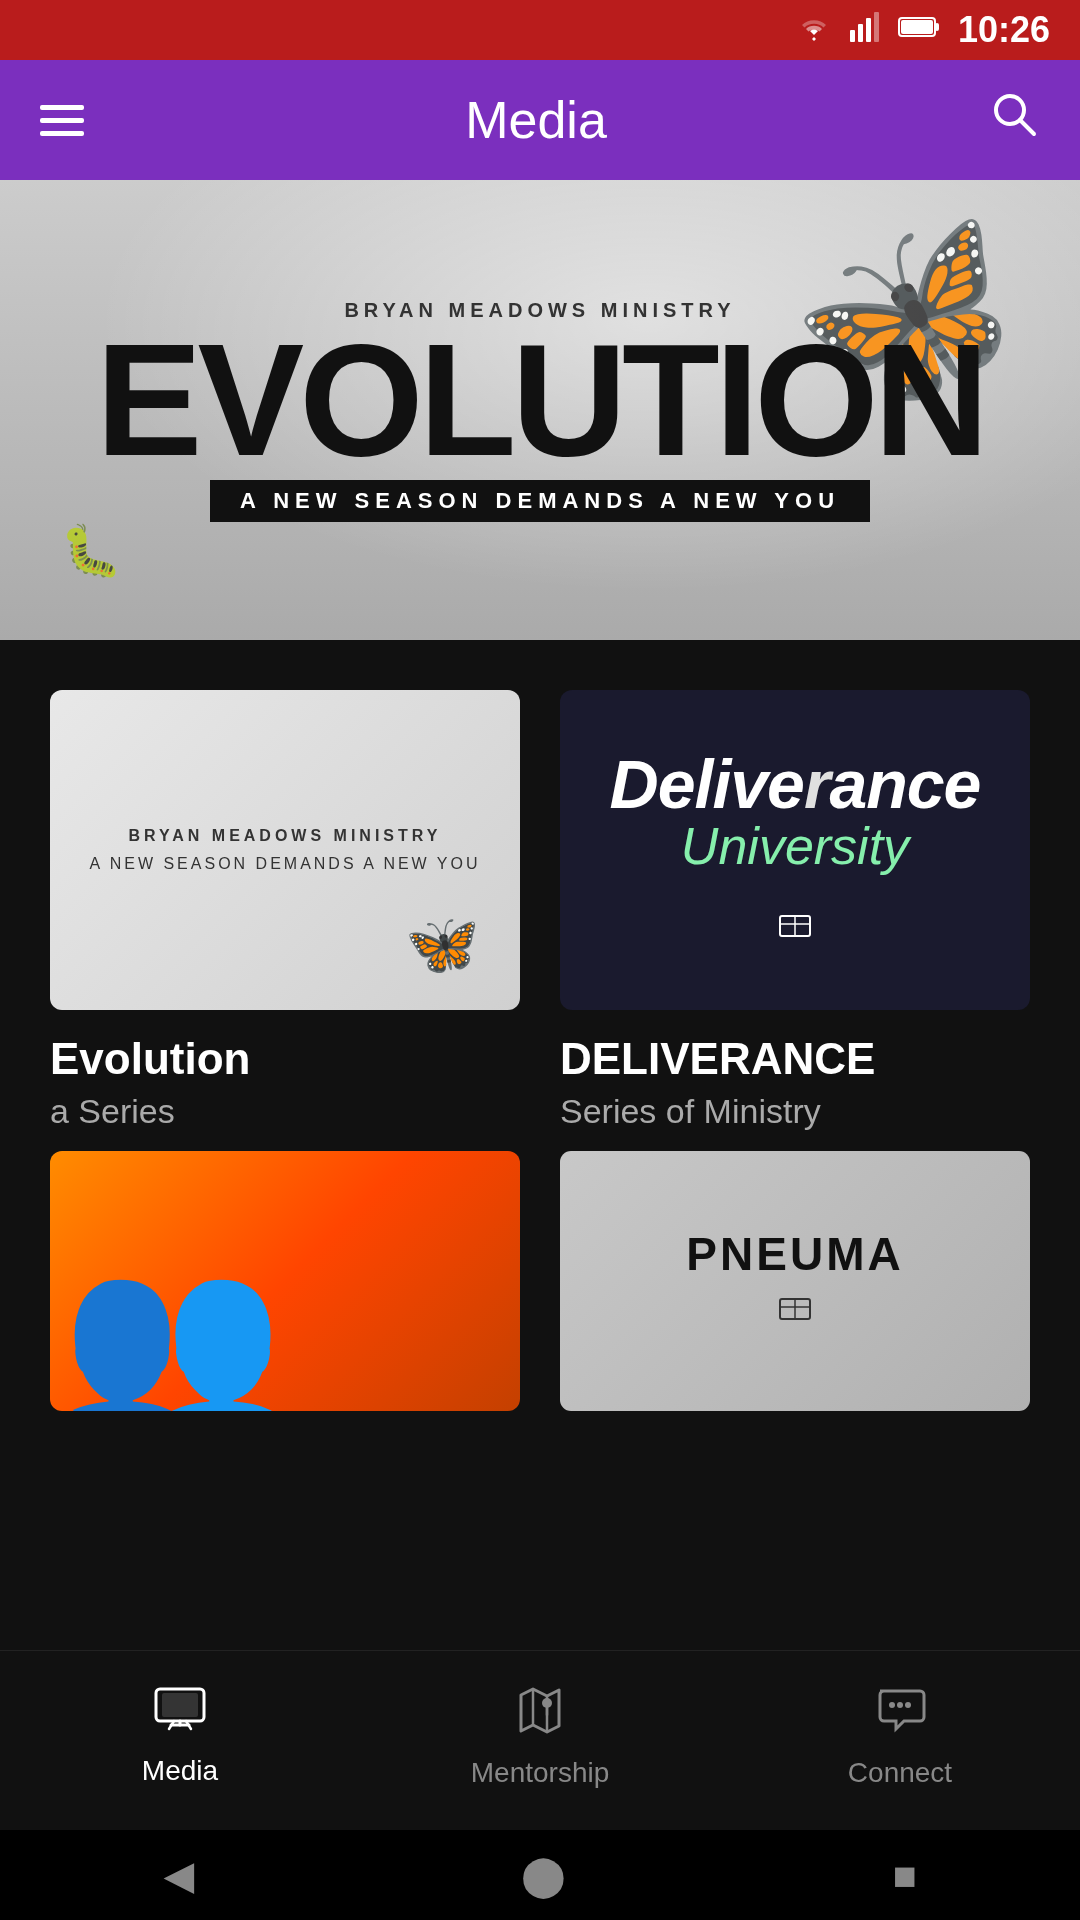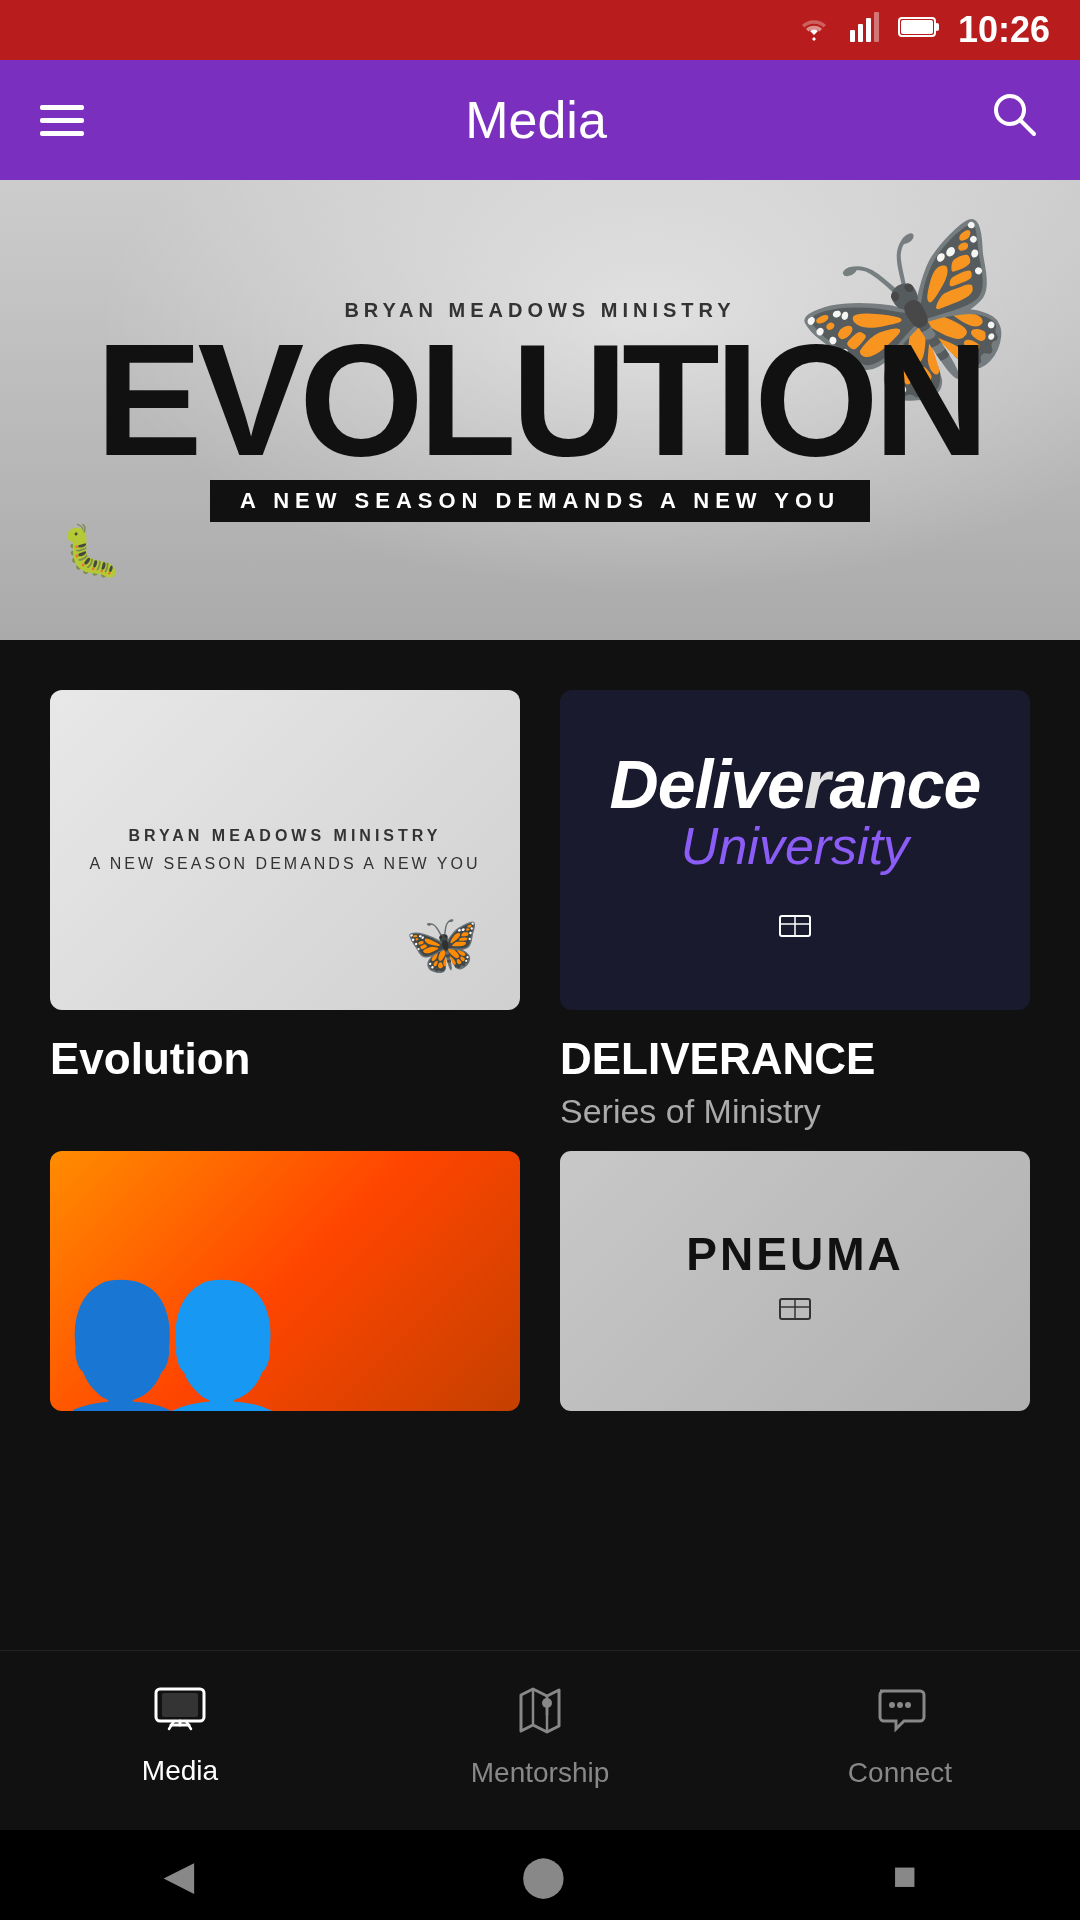--- a/index.html
+++ b/index.html
@@ -361,28 +361,29 @@
       <div class="media-card-thumb">
         <div class="thumb-evolution">
           <div style="text-align:center; padding: 20px;">
             <div style="font-size:16px; letter-spacing:4px; color:#333; font-weight:bold; margin-bottom:6px;">BRYAN MEADOWS MINISTRY</div>
             <div style="font-size:16px; letter-spacing:3px; color:#333; margin-top:10px;">A NEW SEASON DEMANDS A NEW YOU</div>
             <div style="font-size:60px; position:absolute; bottom:30px; right:40px;">🦋</div>
           </div>
         </div>
       </div>
       <div class="media-card-title">Evolution</div>
+      <div class="media-card-subtitle">a Series</div>
     </div>
 
     <div class="media-card">
       <div class="media-card-thumb">
         <div class="thumb-deliverance">
           <div style="text-align:center; padding: 20px;">
             <div style="font-size:68px; font-weight:900; color:white; font-style:italic; line-height:1; letter-spacing:-1px;">Delive<span style="color:#e0e0e0;">r</span>ance</div>
-            <div style="font-size:52px; color:#8b5cf6; font-style:italic; font-weight:300; line-height:1.1;">University</div>
+            <div style="font-size:52px; color:#86efac; font-style:italic; font-weight:300; line-height:1.1;">University</div>
             <div style="margin-top:30px;">
               <svg width="40" height="40" viewBox="0 0 40 40" fill="none">
                 <rect x="5" y="10" width="30" height="20" rx="2" stroke="white" stroke-width="2" fill="none"></rect>
                 <line x1="5" y1="18" x2="35" y2="18" stroke="white" stroke-width="1.5"></line>
                 <line x1="20" y1="10" x2="20" y2="30" stroke="white" stroke-width="1.5"></line>
               </svg>
             </div>
           </div>
         </div>
       </div>

